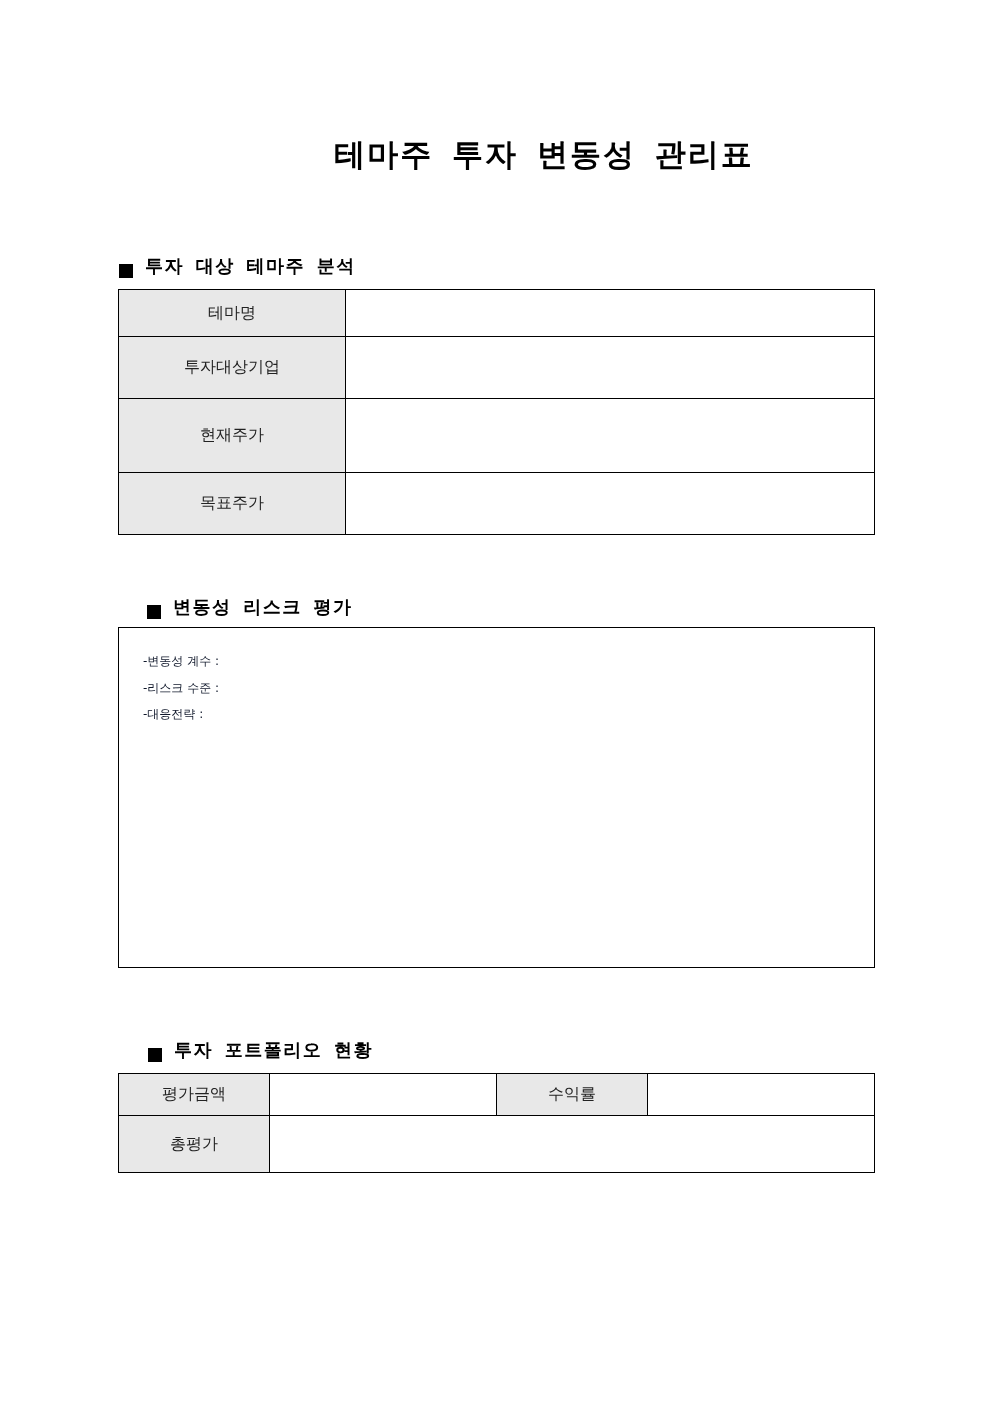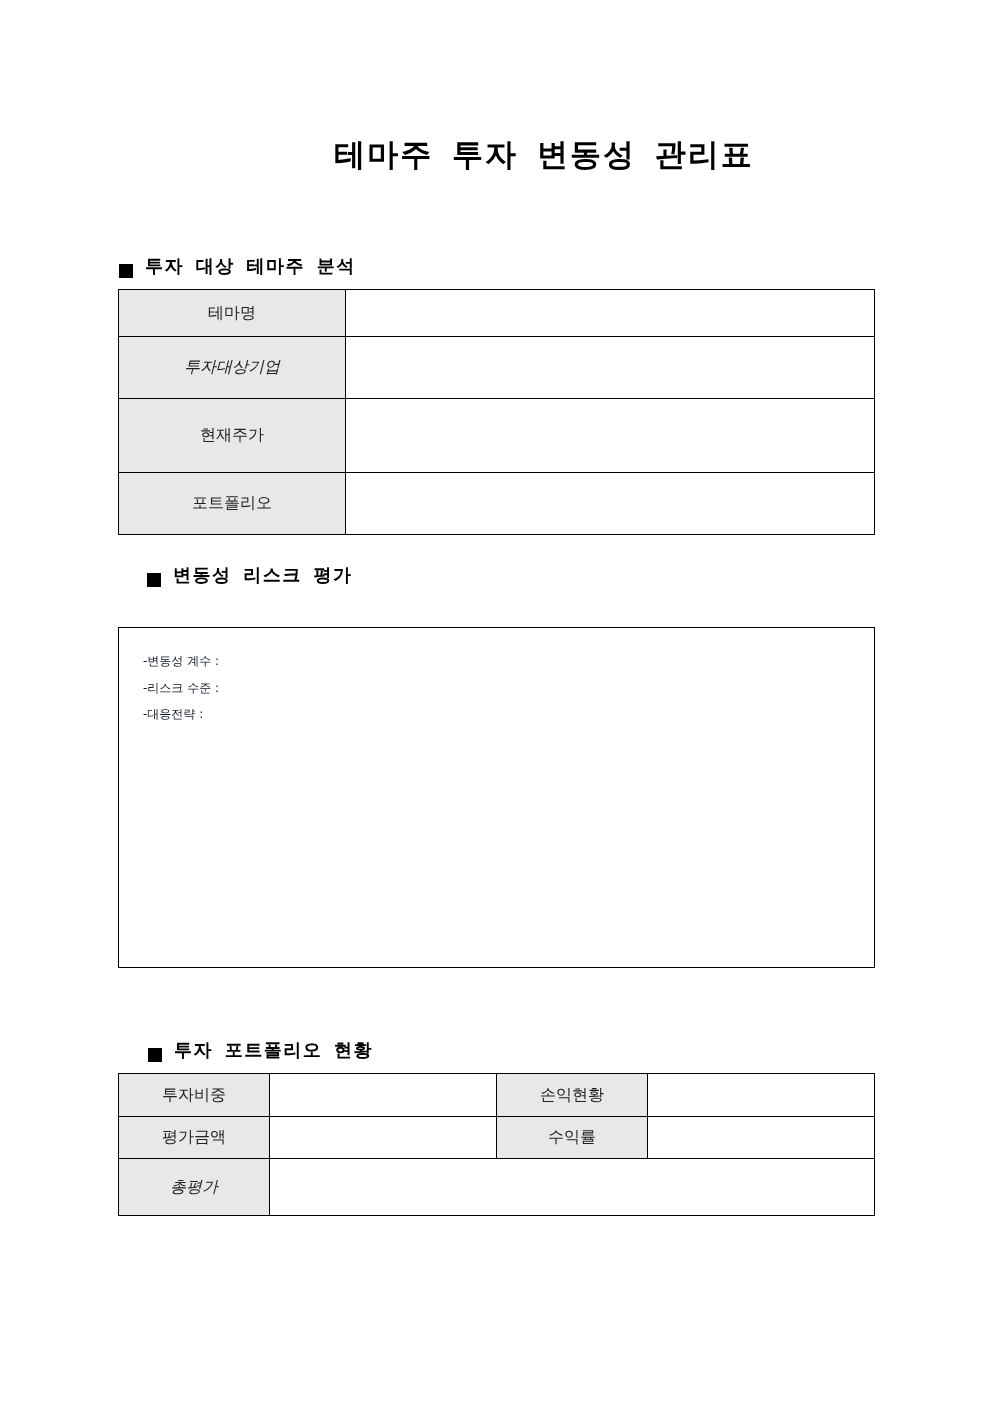--- a/index.html
+++ b/index.html
@@ -37,36 +37,36 @@
 <table style="top:289px;">
   <colgroup>
       <col style="width:227px">
       <col>
     </colgroup>
   <tbody>
       <tr style="height:47px;padding-left:12px;">
     <td class="lbl">테마명</td>
     <td></td>
   </tr>
-  <tr style="height:62px;font-style:italic;">
+  <tr style="height:62px;">
     <td class="lbl">투자대상기업</td>
     <td></td>
   </tr>
   <tr style="height:74px;">
     <td class="lbl">현재주가</td>
     <td></td>
   </tr>
   <tr style="height:62px;">
-    <td class="lbl">포트폴리오</td>
+    <td class="lbl">목표주가</td>
     <td></td>
   </tr>
 </tbody>
   </table>
 
-<div class="section-head" style="top:563px;padding-left:28px;">
+<div class="section-head" style="top:595px;padding-left:28px;">
   <span class="sq"></span>
   <span>변동성 리스크 평가</span>
 </div>
 <div class="riskbox">
   <div class="lines">
     <div>-변동성 계수 :</div>
     <div>-리스크 수준 :</div>
     <div>-대응전략 :</div>
   </div>
 </div>
@@ -76,30 +76,24 @@
   <span>투자 포트폴리오 현황</span>
 </div>
 <table style="top:1073px;">
   <colgroup>
       <col style="width:151px">
       <col style="width:227px">
       <col style="width:151px">
       <col>
     </colgroup>
   <tbody>
-      <tr style="height:43px;">
-    <td class="lbl">투자비중</td>
-    <td></td>
-    <td class="lbl">손익현황</td>
-    <td></td>
-  </tr>
   <tr style="height:42px;">
     <td class="lbl">평가금액</td>
     <td></td>
     <td class="lbl">수익률</td>
     <td></td>
   </tr>
-  <tr style="height:57px;font-style:italic;">
+  <tr style="height:57px;">
     <td class="lbl">총평가</td>
     <td colspan="3"></td>
   </tr>
 </tbody>
   </table>
 
 </body></html>

